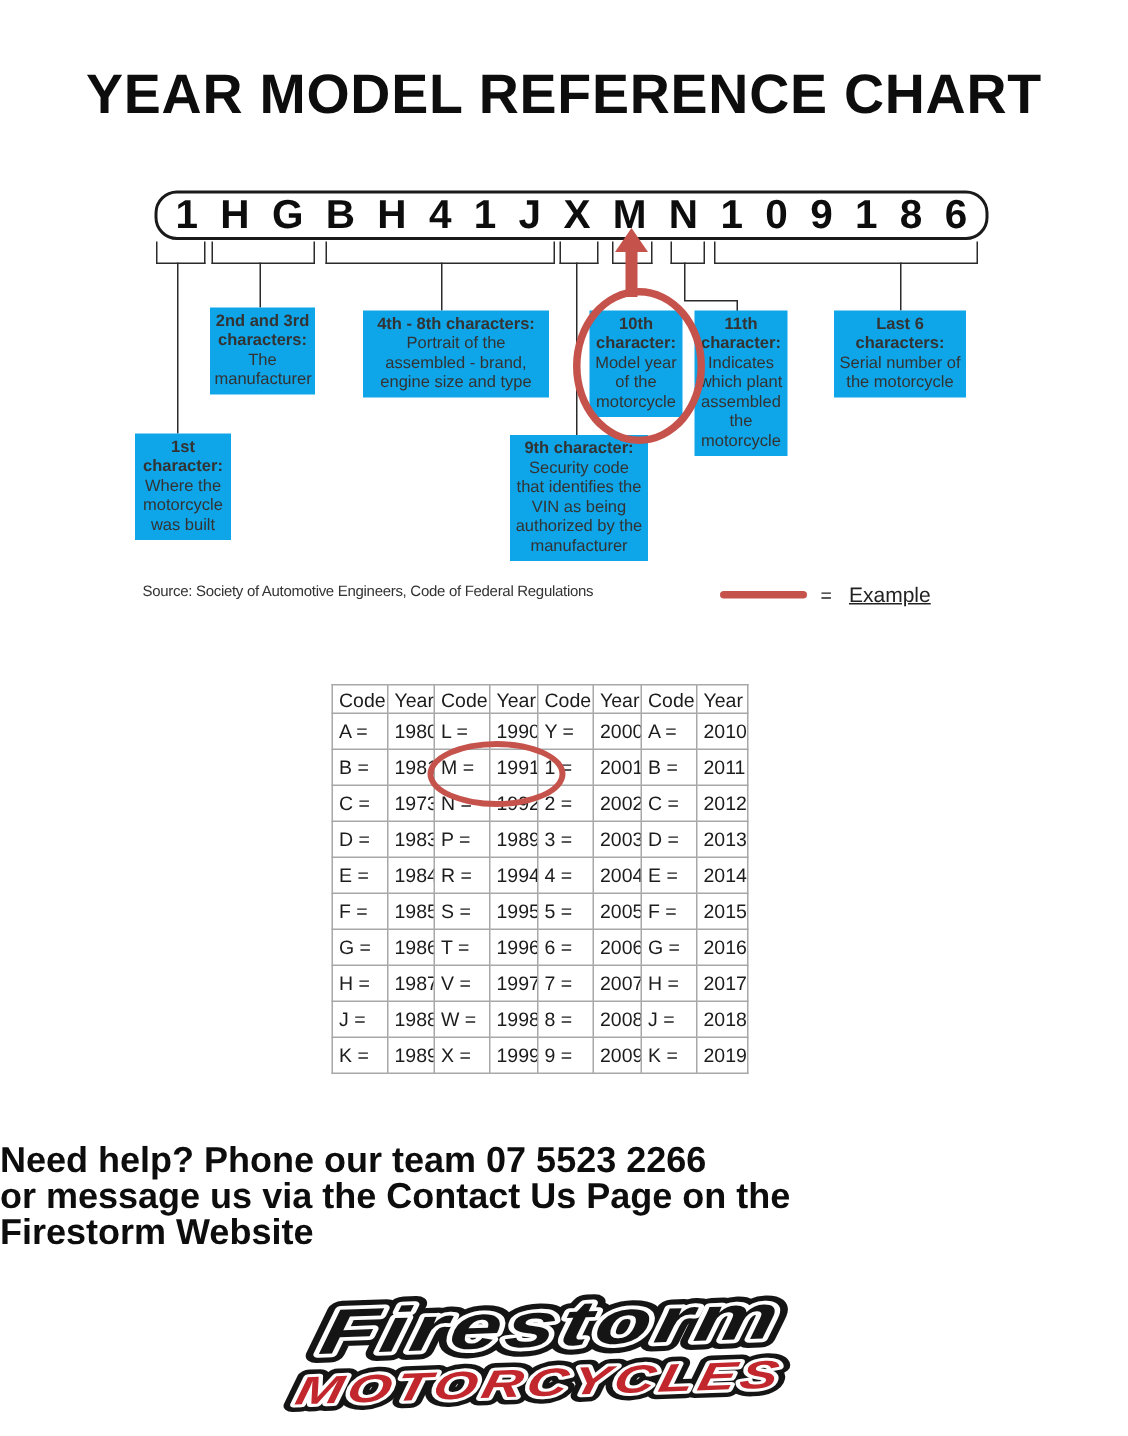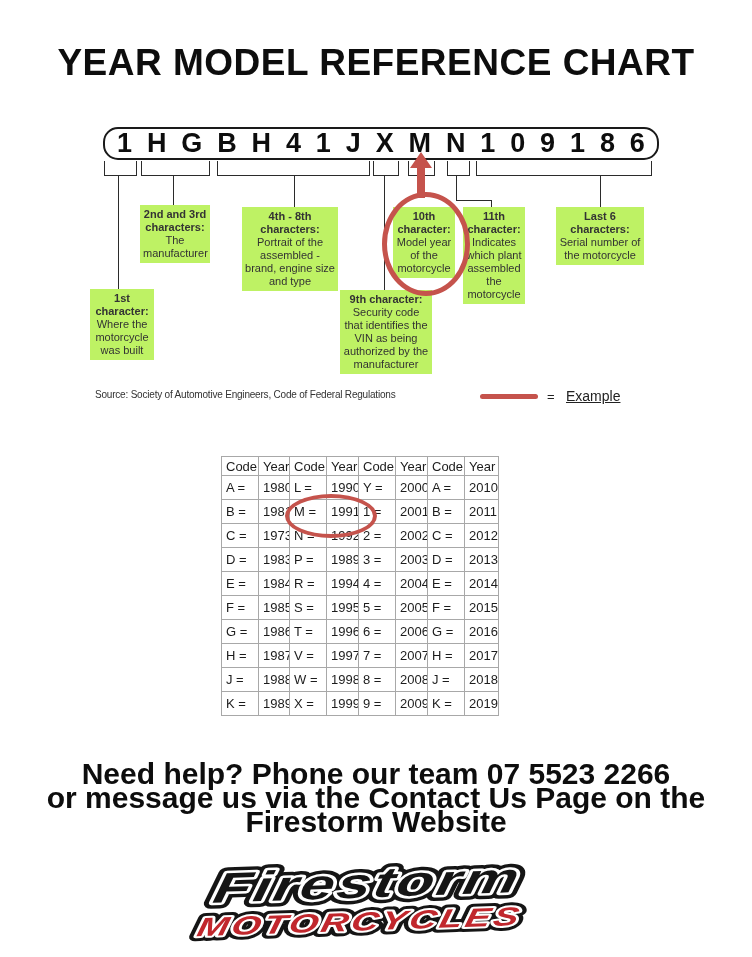--- a/index.html
+++ b/index.html
@@ -32,27 +32,27 @@
   #ln1{left:118px;top:175px;height:114px;}
   #ln2{left:173px;top:175px;height:30px;}
   #ln3{left:294px;top:175px;height:32px;}
   #ln4{left:384px;top:175px;height:115px;}
   #ln6a{left:456px;top:175px;height:25px;}
   #ln6b{left:456px;top:200px;width:36px;}
   #ln6c{left:491px;top:200px;height:8px;}
   #ln7{left:600px;top:175px;height:32px;}
 
   
-  .callout{position:absolute;background:#bef264;color:#333;text-align:center;
+  .callout{position:absolute;background:#0ea5e9;color:#333;text-align:center;
            font-size:11px;line-height:13px;padding:3px 3px;box-sizing:border-box;}
   .co-head{font-weight:bold;display:block;}
   .co-body{display:block;}
   #co-first{left:90px;top:289px;width:64px;}
   #co-second{left:140px;top:205px;width:70px;}
-  #co-fourth{left:242px;top:207px;width:96px;}
+  #co-fourth{left:242px;top:207px;width:124px;}
   #co-ninth{left:340px;top:290px;width:92px;}
   #co-tenth{left:393px;top:207px;width:62px;}
   #co-eleventh{left:463px;top:207px;width:62px;}
   #co-last{left:556px;top:207px;width:88px;}
 
   
   #circle-tenth{position:absolute;left:382px;top:192px;width:78px;height:94px;
                 border:5px solid #c5534c;border-radius:50%;z-index:5;}
   #arrow{position:absolute;left:410px;top:152px;width:22px;height:46px;z-index:6;}
   #arrow .head{position:absolute;left:0;top:0;width:0;height:0;
@@ -71,22 +71,22 @@
 
   
   #year-table{position:absolute;left:221px;top:456px;border-collapse:collapse;
               table-layout:fixed;width:277px;font-size:13px;color:#1c1c1c;}
   #year-table th,#year-table td{border:1px solid #a8a8a8;padding:0 0 0 4px;
               text-align:left;vertical-align:middle;overflow:hidden;white-space:nowrap;}
   #year-table th{font-weight:normal;height:18px;}
   #year-table td{height:23px;font-weight:normal;}
 
   
-  #help{position:absolute;left:0;top:762px;width:752px;text-align:center;
-        font-size:30px;line-height:24px;font-weight:bold;color:#0d0d0d;}
+  #help{position:absolute;left:0;top:762px;width:752px;
+        font-size:24px;line-height:24px;font-weight:bold;color:#0d0d0d;}
 
   
   #logo{position:absolute;left:50%;top:853px;transform:translateX(-50%) rotate(-2deg);}
   #logo text{font-family:"Liberation Sans",sans-serif;font-weight:bold;font-style:italic;}
 </style>
 </head>
 <body>
 
 <div id="page">
 

